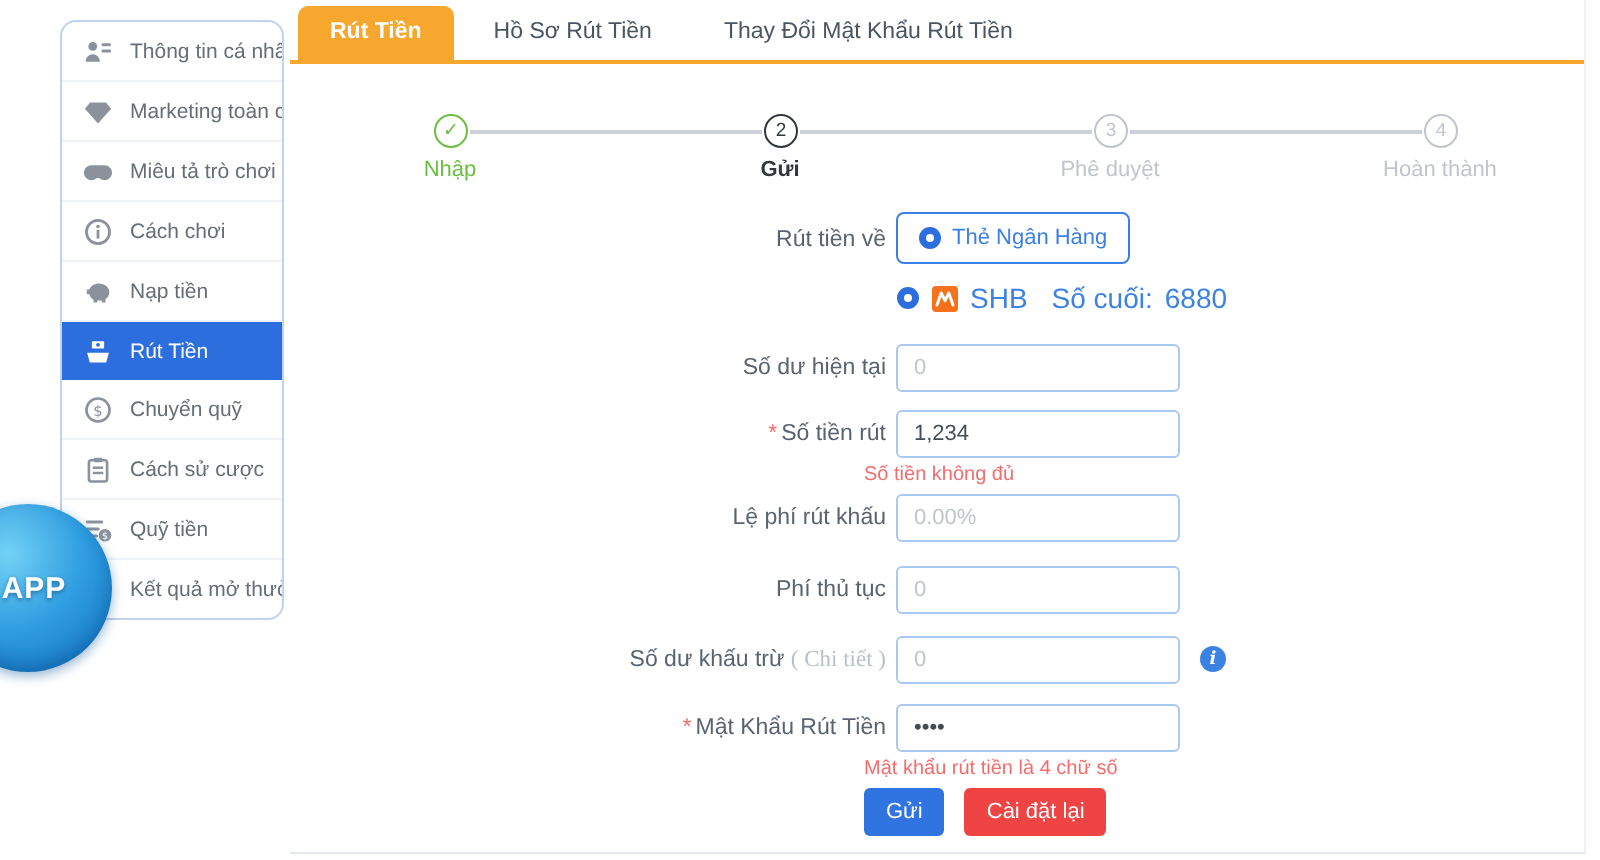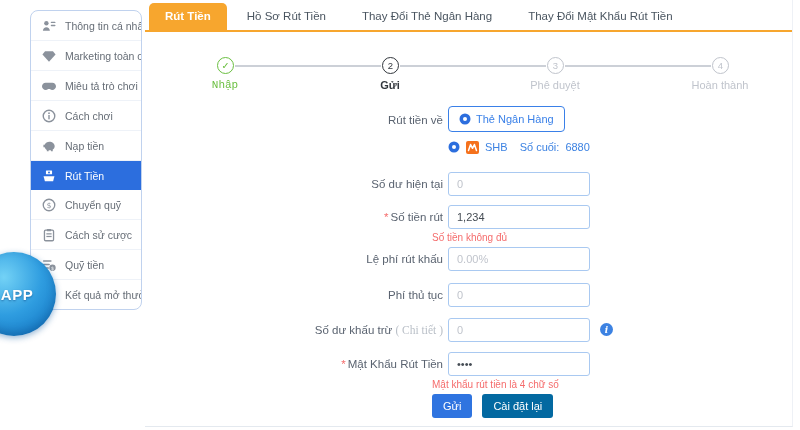--- a/index.html
+++ b/index.html
@@ -63,21 +63,21 @@
     position:absolute;top:57px;width:17px;height:17px;border-radius:50%;
     box-sizing:border-box;border:1.5px solid #c0c4cc;background:#fff;
     display:flex;align-items:center;justify-content:center;
     font-size:9.5px;color:#c0c4cc;z-index:2;
   }
   .step-label{
     position:absolute;top:79px;width:120px;text-align:center;
     font-size:11px;color:#c0c4cc;
   }
   .step.done  .step-circle{border-color:#6abf40;color:#6abf40;}
-  .step.done  .step-label{color:#6abf40;font-family:Liberation Mono, monospace;}
+  .step.done  .step-label{color:#6abf40;}
   .step.current .step-circle{border-color:#32373d;color:#32373d;}
   .step.current .step-label{color:#32373d;font-weight:bold;}
   .connector{position:absolute;top:65px;height:2px;background:#ccd0d7;}
 
   
   .row{position:absolute;left:18px;width:100%;height:26px;}
   .flabel{
     position:absolute;left:0;width:280px;text-align:right;
     font-size:11.5px;color:#5a6370;line-height:24px;white-space:nowrap;
   }
@@ -95,37 +95,37 @@
 
   .method-btn{
     display:inline-flex;align-items:center;gap:5px;height:26px;
     border:1px solid #dcdfe6;border-radius:4px;background:#fff;
     padding:0 10px;font-size:11px;color:#8a9099;cursor:pointer;
     font-family:"Liberation Sans","DejaVu Sans",sans-serif;
   }
   .method-btn.selected{border-color:#3a80e8;color:#3a80e8;}
   .method-btn + .method-btn{margin-left:20px;}
 
-  .bank-line{display:flex;align-items:flex-start;gap:6px;font-size:11px;color:#3c82e2;}
+  .bank-line{display:flex;align-items:center;gap:6px;font-size:14px;color:#3c82e2;}
   .bank-last{margin-left:6px;}
 
   .info-dot{
     position:absolute;left:437px;top:5px;width:13px;height:13px;border-radius:50%;
     background:#3c82e2;color:#fff;font-size:9px;font-weight:bold;font-style:italic;
     display:flex;align-items:center;justify-content:center;cursor:pointer;
     font-family:"DejaVu Serif","Liberation Serif",serif;
   }
 
   .btn{
     height:24px;border:none;border-radius:3px;padding:0 11px;
     font-size:11px;color:#fff;cursor:pointer;
     font-family:"Liberation Sans","DejaVu Sans",sans-serif;
   }
   .btn.primary{background:#2f74e0;}
-  .btn.gray{background:#0369a1;margin-left:10px;}
+  .btn.gray{background:#ef4444;margin-left:10px;}
   .actions{position:absolute;left:287px;display:flex;}
 </style>
 </head>
 <body>
 
 <div class="page">
 
   <nav class="sidebar">
 
     <div class="side-item">
@@ -218,21 +218,20 @@
 
   <div class="app-ball">
     <span>APP</span>
   </div>
 
   <section class="card">
 
     <div class="tabbar">
       <div class="tab active"><span>Rút Tiền</span></div>
       <div class="tab"><span>Hồ Sơ Rút Tiền</span></div>
-      <div class="tab"><span>Thay Đổi Thẻ Ngân Hàng</span></div>
       <div class="tab"><span>Thay Đổi Mật Khẩu Rút Tiền</span></div>
     </div>
 
     <div class="step done">
       <div class="step-circle" style="left:72px">✓</div>
       <div class="step-label" style="left:20px">Nhập</div>
     </div>
     <div class="connector" style="left:90px;width:146px"></div>
     <div class="step current">
       <div class="step-circle" style="left:237px">2</div>

